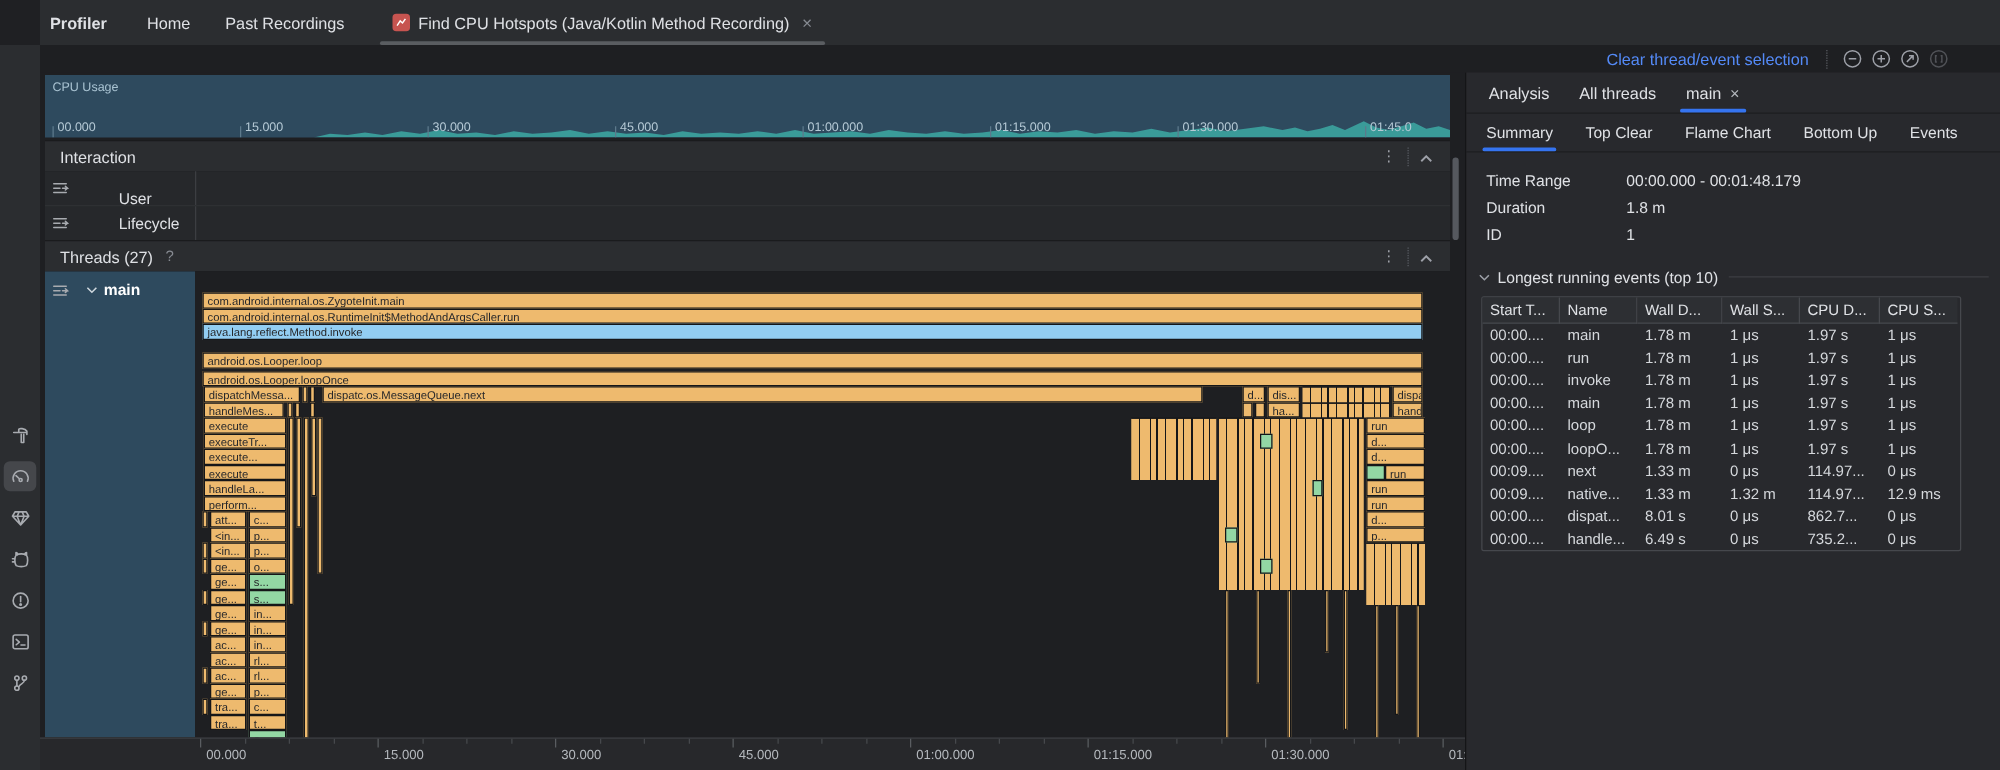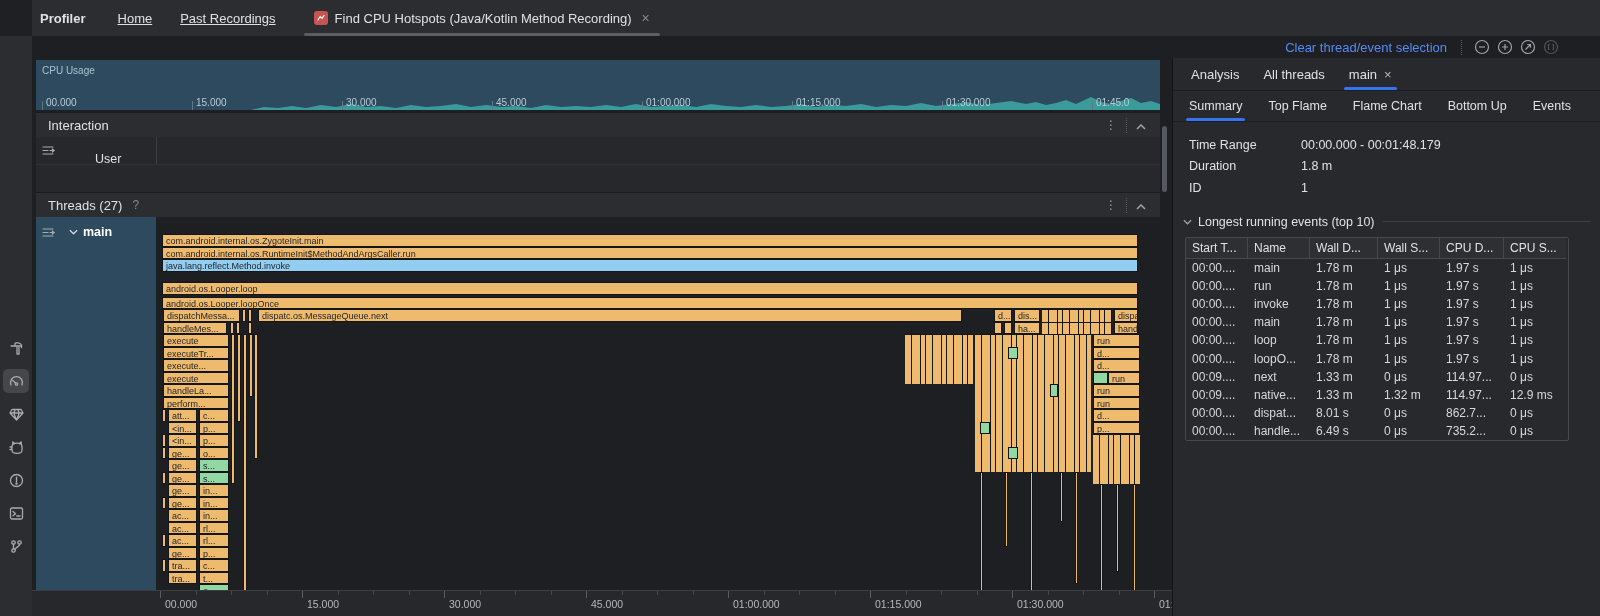--- a/index.html
+++ b/index.html
@@ -93,21 +93,21 @@
   .td{height:18.2px;display:flex;align-items:center;padding-left:6px;box-sizing:border-box;color:#d5d8dc;white-space:nowrap;overflow:hidden;}
 </style>
 </head>
 <body>
 
 <div id="root">
 
   <div id="corner"></div>
   <div id="topbar">
     <span id="app-title" class="tb-item">Profiler</span>
-    <span id="topbar-nav" style="display:flex;text-decoration:underline;">
+    <span id="topbar-nav" style="display:flex;">
         <span class="tb-item">Home</span>
         <span class="tb-item">Past Recordings</span>
       </span>
     <div id="session-tab">
       <span id="rec-icon">
         <svg width="10" height="10" viewBox="0 0 12 12">
             <polyline points="2,9 5,4.5 7.2,6.5 10,2.5" stroke="#ffffff" stroke-width="1.4" fill="none"></polyline>
           </svg>
       </span>
       <span style="font-size:13px;">Find CPU Hotspots (Java/Kotlin Method Recording)</span>
@@ -233,20 +233,30 @@
   <div id="interaction-body">
       <div class="int-row">
         <div class="int-label-col">
           <span class="track-icon">
             <svg width="13" height="11" viewBox="0 0 13 11" style="stroke:#a8abb0;fill:none;stroke-width:1.2;stroke-linecap:round;">
               <path d="M1 2 L11 2 M1 5.5 L6 5.5 M8 5.5 L12 5.5 L10.3 4 M12 5.5 L10.3 7 M1 9 L11 9"></path>
             </svg>
           </span>
         </div>
         <span class="int-name" style="margin-left: -62px; margin-top: 16px;">User</span>
+      </div>
+      <div class="int-row">
+        <div class="int-label-col">
+          <span class="track-icon">
+            <svg width="13" height="11" viewBox="0 0 13 11" style="stroke:#a8abb0;fill:none;stroke-width:1.2;stroke-linecap:round;">
+              <path d="M1 2 L11 2 M1 5.5 L6 5.5 M8 5.5 L12 5.5 L10.3 4 M12 5.5 L10.3 7 M1 9 L11 9"></path>
+            </svg>
+          </span>
+        </div>
+        <span class="int-name" style="margin-left: -62px;">Lifecycle</span>
       </div>
     </div>
 
   <div class="sec-header" style="top:192px;">
     <span class="sec-title">Threads (27)</span>
     <span class="help-q">?</span>
     <span class="sec-right">
       <span class="kebab">⋮</span>
       <span class="dot-sep" style="margin:0;"></span>
       <span class="chev">
@@ -423,21 +433,21 @@
         <div class="rp-tab">
           <span>All threads</span>
         </div>
         <div class="rp-tab selected">
           <span>main</span>
           <span class="tclose">×</span>
         </div>
       </div>
     <div id="rp-subtabs">
         <div class="rp-subtab selected">Summary</div>
-        <div class="rp-subtab">Top Flame</div>
+        <div class="rp-subtab">Top Clear</div>
         <div class="rp-subtab">Flame Chart</div>
         <div class="rp-subtab">Bottom Up</div>
         <div class="rp-subtab">Events</div>
       </div>
     <div id="summary-kv">
         <div class="kv-row">
           <span class="kv-label">Time Range</span>
           <span class="kv-value">00:00.000 - 00:01:48.179</span>
         </div>
         <div class="kv-row">

